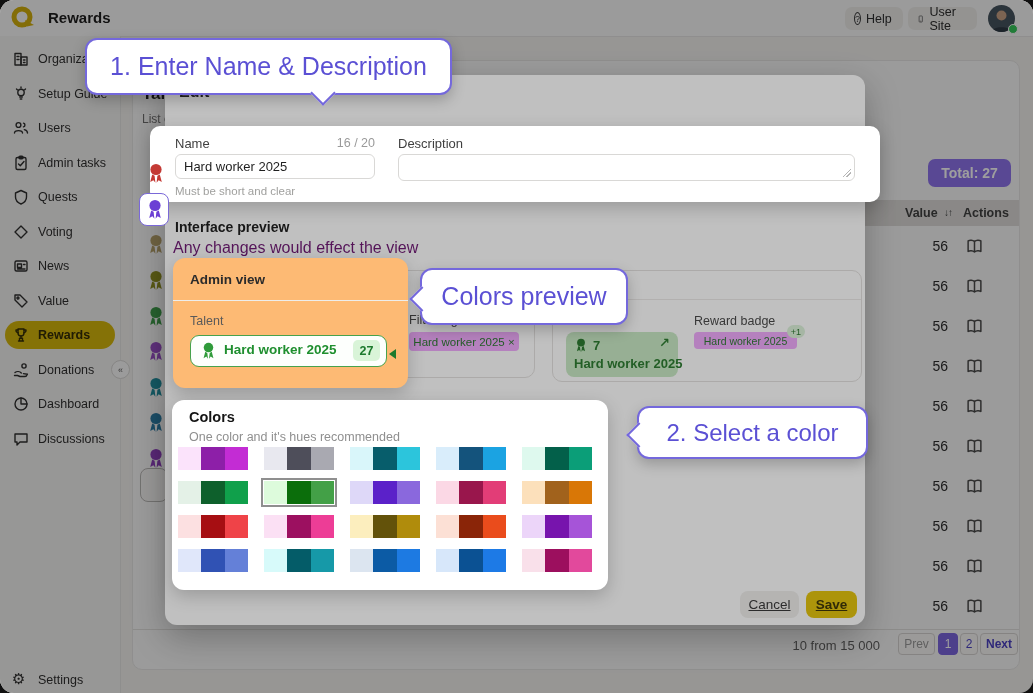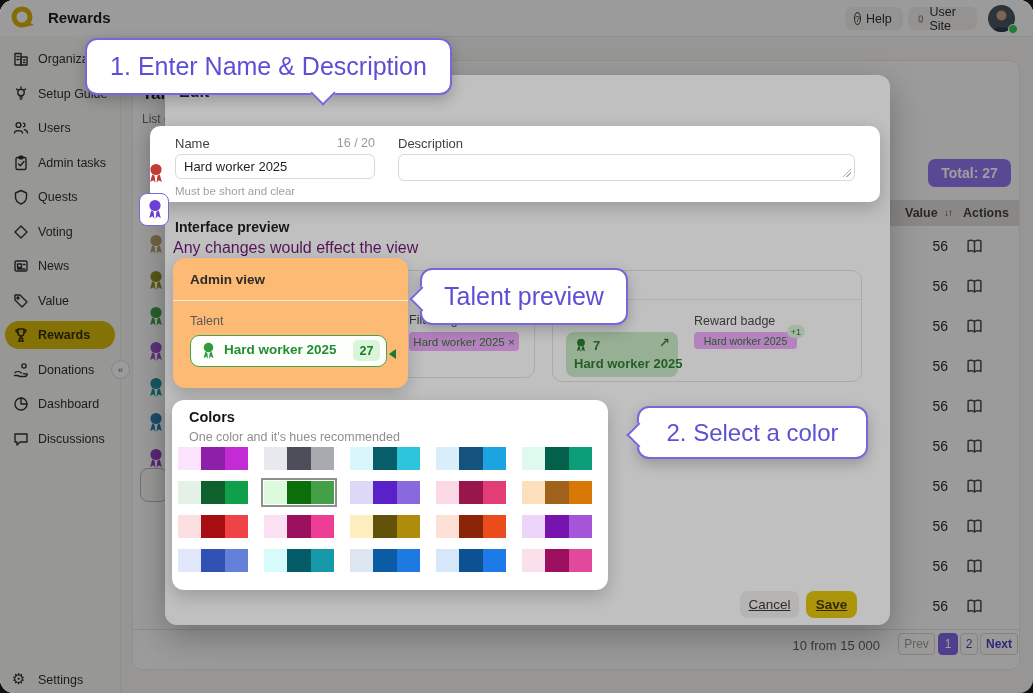--- a/index.html
+++ b/index.html
@@ -41,21 +41,21 @@
   .th-actions{position:absolute;left:795px;top:6px;font-size:12.5px;font-weight:600;color:#3f3f3f;}
   .vrow{position:absolute;left:640px;width:379px;height:40px;z-index:1;}
   .vrow .val{position:absolute;left:260px;top:0;width:48px;line-height:40px;text-align:right;font-size:14px;color:#2b2b2b;}
   .vrow .book{position:absolute;left:326px;top:12px;width:17px;height:16px;color:#4a4a4a;cursor:pointer;}
   .pagbar{position:absolute;left:133px;top:629px;width:886px;height:30px;border-top:1px solid #e2e1df;z-index:1;}
   .pag-summary{position:absolute;left:560px;top:8px;width:187px;text-align:right;font-size:13px;color:#5f5f5f;}
   .pbtn{position:absolute;top:4px;height:22px;box-sizing:border-box;border:1px solid #d6d4d2;border-radius:4px;background:#faf9f7;font-size:12px;display:flex;align-items:center;justify-content:center;cursor:pointer;}
 
   
   .backdrop{position:absolute;inset:0;background:rgba(5,5,5,0.18);z-index:3;}
-  .modal{position:absolute;left:165px;top:75px;width:700px;height:550px;background:#ffffff;border-radius:12px;box-shadow:0 12px 34px rgba(0,0,0,0.28);z-index:4;padding-left:25px;}
+  .modal{position:absolute;left:165px;top:75px;width:700px;height:550px;background:#ffffff;border-radius:12px;box-shadow:0 12px 34px rgba(0,0,0,0.28);z-index:4;}
   .modal-title{position:absolute;left:14px;top:8px;font-size:16px;font-weight:700;color:#2b2b2b;}
   .sec-title{position:absolute;left:10px;top:144px;font-size:14px;font-weight:700;color:#1f1f1f;}
   .sec-sub{position:absolute;left:8px;top:164px;font-size:16px;color:#701a75;}
   .mini-card{position:absolute;border:1px solid #e4e2e0;border-radius:10px;background:#fff;box-sizing:border-box;}
   .green-chip{background:#f0abfc;border-radius:4px;color:#2f7a33;font-size:11.5px;display:flex;align-items:center;justify-content:center;white-space:nowrap;}
   .uv-header{position:absolute;left:14px;top:9px;font-size:13px;font-weight:600;color:#2f2f2f;}
   .uv-divider{position:absolute;left:0;top:28px;width:100%;height:1px;background:#eceae8;}
   .uv-tile{position:absolute;left:401px;top:257px;width:112px;height:45px;background:#c9e9c4;border-radius:8px;z-index:4;}
   .uv-tile .r1{position:absolute;left:8px;top:5px;display:flex;align-items:center;gap:5px;color:#2e7d32;font-size:13px;font-weight:700;}
   .uv-tile .arrow{position:absolute;right:8px;top:3px;color:#2e7d32;font-size:13px;font-weight:700;}
@@ -567,21 +567,21 @@
           <span style="background: rgb(226, 73, 156);"></span>
         </div>
       </div>
   </div>
 
   <div class="callout" style="left:85px;top:38px;width:367px;height:57px;font-size:25px">
     <span>1. Enter Name &amp; Description</span>
     <span class="tail down" style="left:227px;bottom:-9px"></span>
   </div>
   <div class="callout" style="left:420px;top:268px;width:208px;height:57px;font-size:25px">
-    <span>Talent preview</span>
+    <span>Colors preview</span>
     <span class="tail left" style="left:-9px;top:20px"></span>
   </div>
   <div class="callout" style="left:637px;top:406px;width:231px;height:53px;font-size:24px">
     <span>2. Select a color</span>
     <span class="tail left" style="left:-9px;top:18px"></span>
   </div>
 
 </div>
 
 </body></html>

